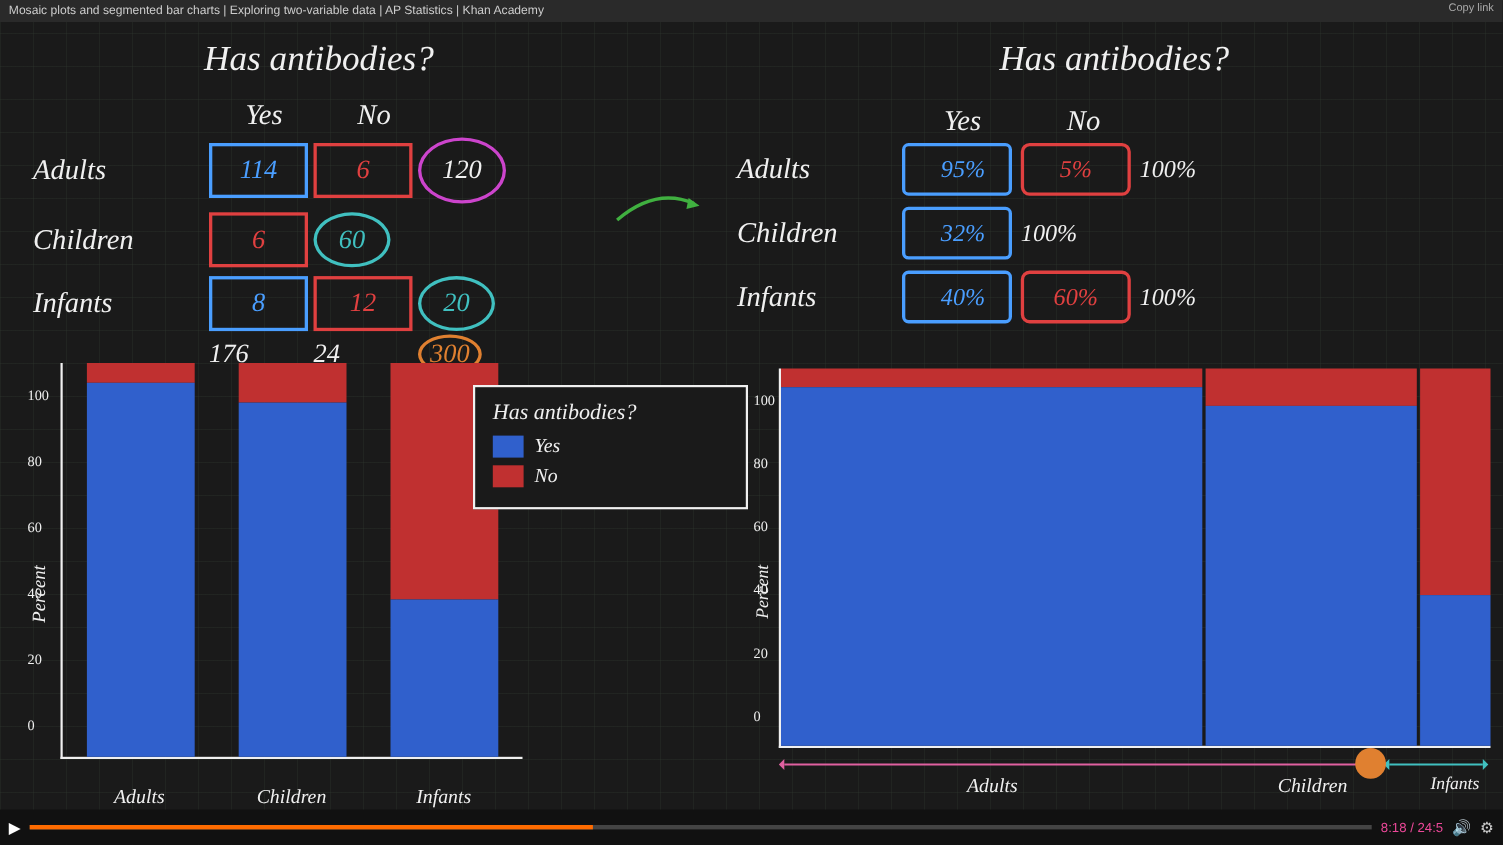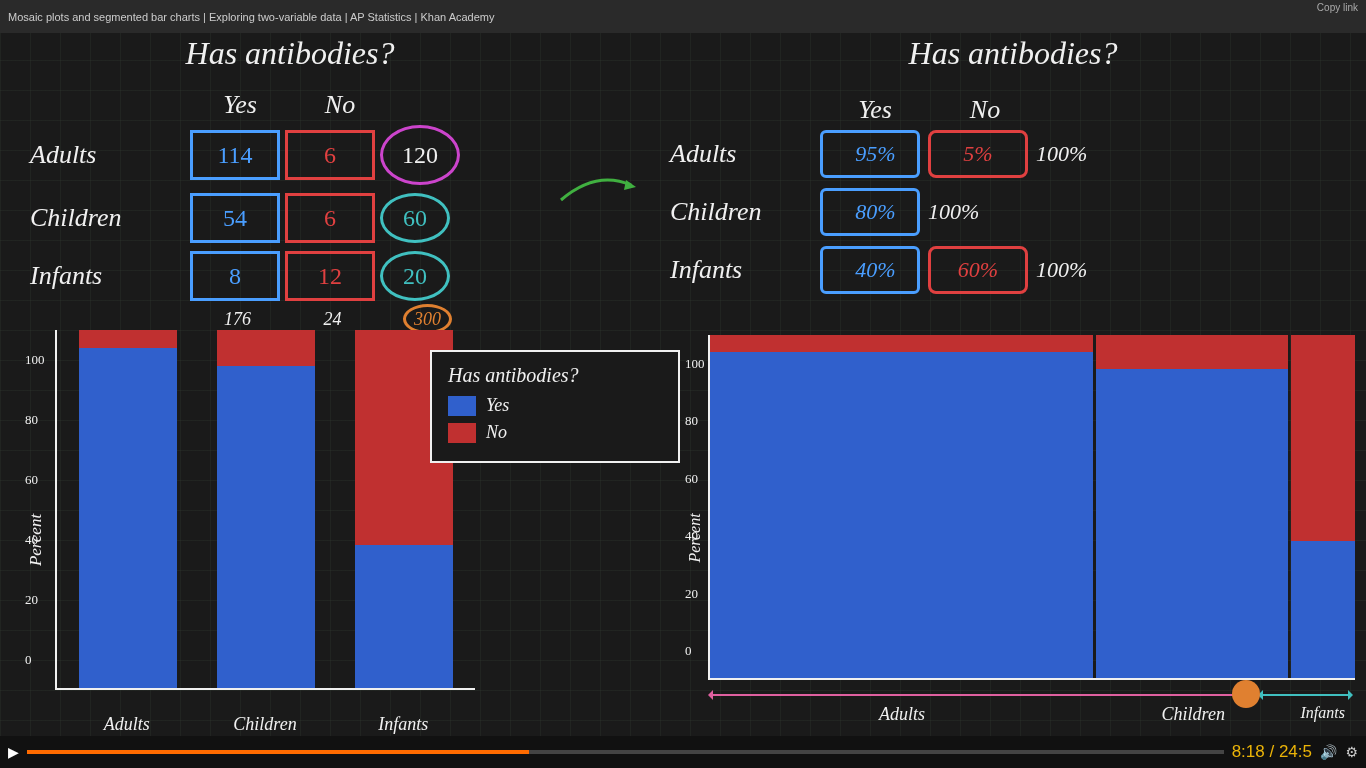--- a/index.html
+++ b/index.html
@@ -15,21 +15,21 @@
       font-family: 'Segoe UI', sans-serif;
       position: relative;
     }
 
     
     .title-bar {
       position: absolute;
       top: 0;
       left: 0;
       width: 100%;
-      height: 33px;
+      height: 20px;
       background: #2a2a2a;
       display: flex;
       align-items: center;
       padding: 0 8px;
       z-index: 100;
     }
     .title-bar-text {
       color: #ccc;
       font-size: 11px;
     }
@@ -97,20 +97,21 @@
       font-style: italic;
     }
     .cell {
       width: 90px;
       height: 50px;
       border: 3px solid #4a9eff;
       display: flex;
       align-items: center;
       justify-content: center;
       font-size: 24px;
+      font-style: italic;
       font-family: 'Georgia', serif;
       margin-right: 5px;
       background: transparent;
     }
     .cell-blue { border-color: #4a9eff; color: #4a9eff; }
     .cell-red { border-color: #e04040; color: #e04040; }
     .cell-teal { 
       border: 3px solid #40c0c0; 
       color: #40c0c0;
       border-radius: 50%;
@@ -125,22 +126,22 @@
       height: 60px;
     }
 
     .column-totals {
       display: flex;
       margin-left: 160px;
       margin-top: 5px;
     }
     .col-total {
       width: 95px;
-      text-align: center;
-      font-size: 18px;
+      text-align: left;
+      font-size: 24px;
       color: #f0f0f0;
       font-family: 'Georgia', serif;
       font-style: italic;
     }
     .col-total-orange {
       border: 3px solid #e08030;
       border-radius: 50%;
       padding: 2px 8px;
       color: #e08030;
     }
@@ -303,22 +304,22 @@
       height: 4px;
       background: #444;
       position: relative;
     }
     .progress-bar-fill {
       height: 100%;
       background: #ff6b00;
       width: 42%;
     }
     .time-display {
-      color: #eab308;
-      font-size: 17px;
+      color: #ec4899;
+      font-size: 12px;
     }
     .volume-icon { color: #ccc; font-size: 14px; }
     .settings-icon { color: #ccc; font-size: 14px; cursor: pointer; }
   </style>
 </head>
 <body>
 
 <div class="title-bar">
   <span class="title-bar-text">Mosaic plots and segmented bar charts | Exploring two-variable data | AP Statistics | Khan Academy</span>
   <span class="copy-btn">Copy link</span>
@@ -335,21 +336,20 @@
 
     <div class="table-row-data">
       <div class="row-label">Adults</div>
       <div class="cell cell-blue">114</div>
       <div class="cell cell-red">6</div>
       <div class="cell cell-purple">120</div>
     </div>
 
     <div class="table-row-data">
       <div class="row-label">Children</div>
-      <div class="cell cell-blue">54</div>
       <div class="cell cell-red">6</div>
       <div class="cell cell-teal">60</div>
     </div>
 
     <div class="table-row-data">
       <div class="row-label">Infants</div>
       <div class="cell cell-blue">8</div>
       <div class="cell cell-red">12</div>
       <div class="cell cell-teal">20</div>
     </div>
@@ -439,21 +439,21 @@
 
     <div class="pct-row">
       <div class="pct-row-label">Adults</div>
       <div class="pct-cell-blue">95%</div>
       <div class="pct-cell-red">5%</div>
       <div class="pct-total">100%</div>
     </div>
 
     <div class="pct-row">
       <div class="pct-row-label">Children</div>
-      <div class="pct-cell-blue">80%</div>
+      <div class="pct-cell-blue">32%</div>
       <div class="pct-total">100%</div>
     </div>
 
     <div class="pct-row">
       <div class="pct-row-label">Infants</div>
       <div class="pct-cell-blue">40%</div>
       <div class="pct-cell-red">60%</div>
       <div class="pct-total">100%</div>
     </div>
   </div>

